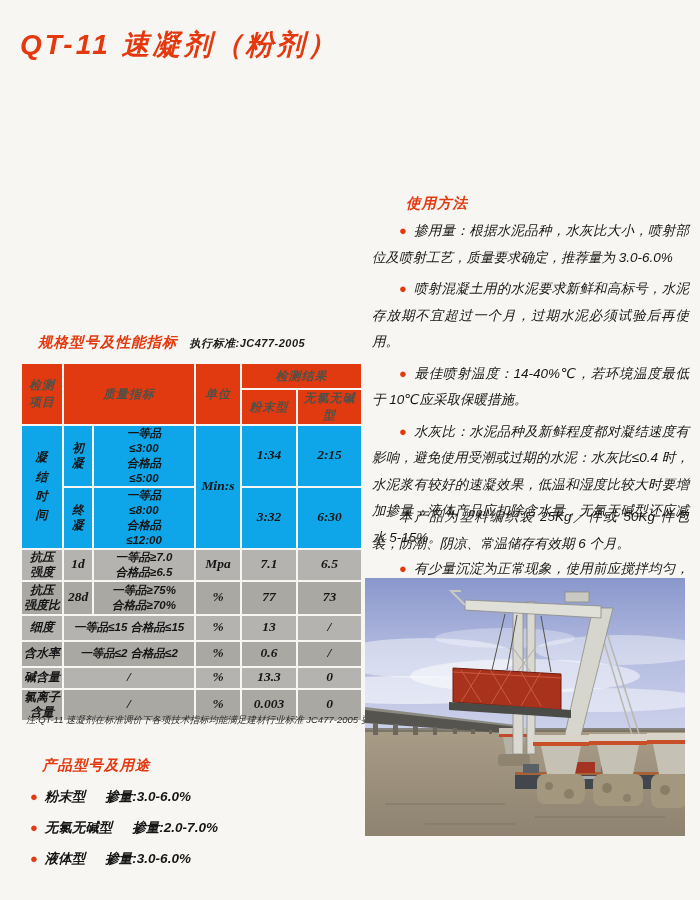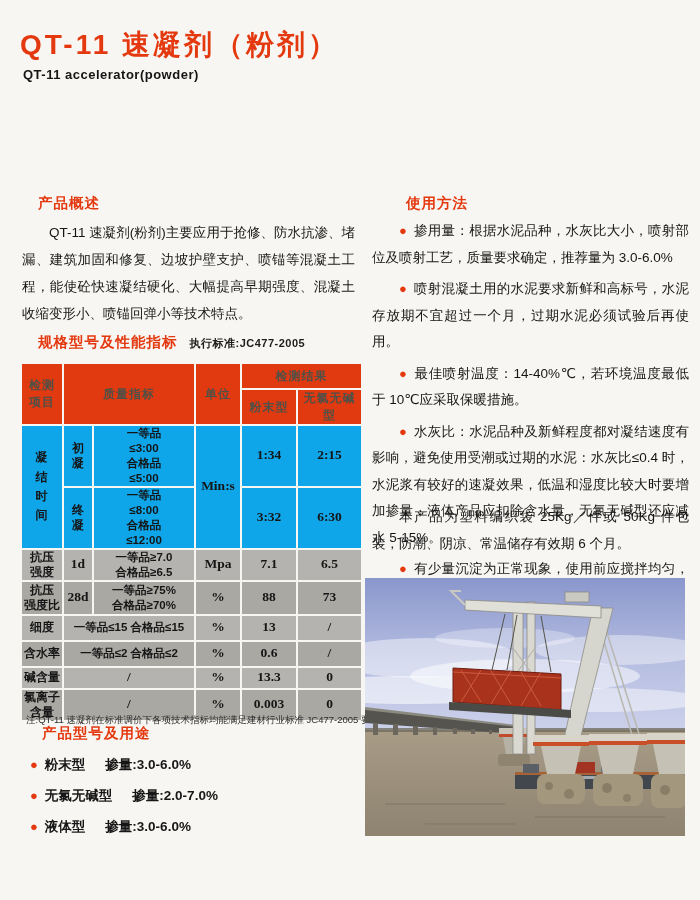--- a/index.html
+++ b/index.html
@@ -7,21 +7,21 @@
     --table-header-bg:#e23a10;
     --table-header-text:#4f5047;
   }
   *{box-sizing:border-box;}
   html,body{margin:0;padding:0;}
   body{background:#dddcd8;font-family:"Liberation Sans","DejaVu Sans",sans-serif;}
   .page{
     position:relative;width:700px;height:900px;margin:0 auto;
     background:#f7f6f2;color:#1a1a1a;overflow:hidden;
   }
-  .abs{position:absolute;}
+  .abs{position:absolute;font-style:italic;}
 
   
   .title{
     left:20px;top:26px;
     font-size:28px;font-weight:bold;color:var(--accent);
     letter-spacing:3px;white-space:nowrap;
   }
   .subtitle{
     left:23px;top:67px;font-size:13px;font-weight:bold;color:#141414;
     letter-spacing:.5px;
@@ -63,21 +63,21 @@
   .num{font-family:"Liberation Serif","DejaVu Serif",serif;font-size:13.5px;font-weight:bold;}
   tr.g1 td{background:#0ea5e9;margin-left:12px;}
   tr.g2 td{background:#b4b3af;}
   tr.g3 td{background:#a9a8a3;}
 
   #spec-note{
     left:26px;top:714px;width:332px;
     font-size:9.5px;color:#2c2c2c;letter-spacing:0;white-space:nowrap;
   }
 
-  #models{left:30px;top:724px;width:320px;}
+  #models{left:30px;top:756px;width:320px;}
   .model-line{margin-top:13px;font-size:13.5px;font-weight:bold;color:#161616;}
   .model-line .name{margin-right:20px;}
   .dot{color:var(--accent);margin-right:7px;font-size:13px;}
 
   
   #usage{left:372px;top:194px;width:317px;}
   #usage p, #packaging p{
     margin:5px 0 0;font-size:13.5px;line-height:26.5px;
     text-align:justify;text-indent:2em;color:#161616;
   }
@@ -86,26 +86,21 @@
   
   #photo{left:365px;top:578px;width:320px;height:258px;margin:0;}
   #photo svg{display:block;}
 </style>
 </head>
 <body>
 
 <div class="page">
 
   <div class="abs title">QT-11 速凝剂（粉剂）</div>
-  <div class="abs subtitle">QT-11 accelerator(powder)</div>
-
-  <section class="abs" id="overview">
-    <h2 class="sec-h indent16">产品概述</h2>
-    <p>QT-11 速凝剂(粉剂)主要应用于抢修、防水抗渗、堵漏、建筑加固和修复、边坡护壁支护、喷锚等混凝土工程，能使砼快速凝结硬化、大幅提高早期强度、混凝土收缩变形小、喷锚回弹小等技术特点。</p>
-  </section>
+
 
   <div class="abs" id="spec-title">
     <h2 class="sec-h indent16">规格型号及性能指标</h2>
     <span class="std">执行标准:JC477-2005</span>
   </div>
 
   <div class="abs" id="spec-table">
     <table>
       <colgroup>
         <col style="width:40px">
@@ -164,21 +159,21 @@
           <td class="num">7.1</td>
           <td class="num">6.5</td>
         </tr>
         <tr class="g3" style="height:32px">
           <td class="ml">抗压
 强度比</td>
           <td class="num">28d</td>
           <td class="ml spec-cell">一等品≥75%
 合格品≥70%</td>
           <td class="num">%</td>
-          <td class="num">88</td>
+          <td class="num">77</td>
           <td class="num">73</td>
         </tr>
         <tr class="g2" style="height:24px">
           <td>细度</td>
           <td colspan="2" class="spec-cell">一等品≤15 合格品≤15</td>
           <td class="num">%</td>
           <td class="num">13</td>
           <td class="num">/</td>
         </tr>
         <tr class="g3" style="height:24px">

